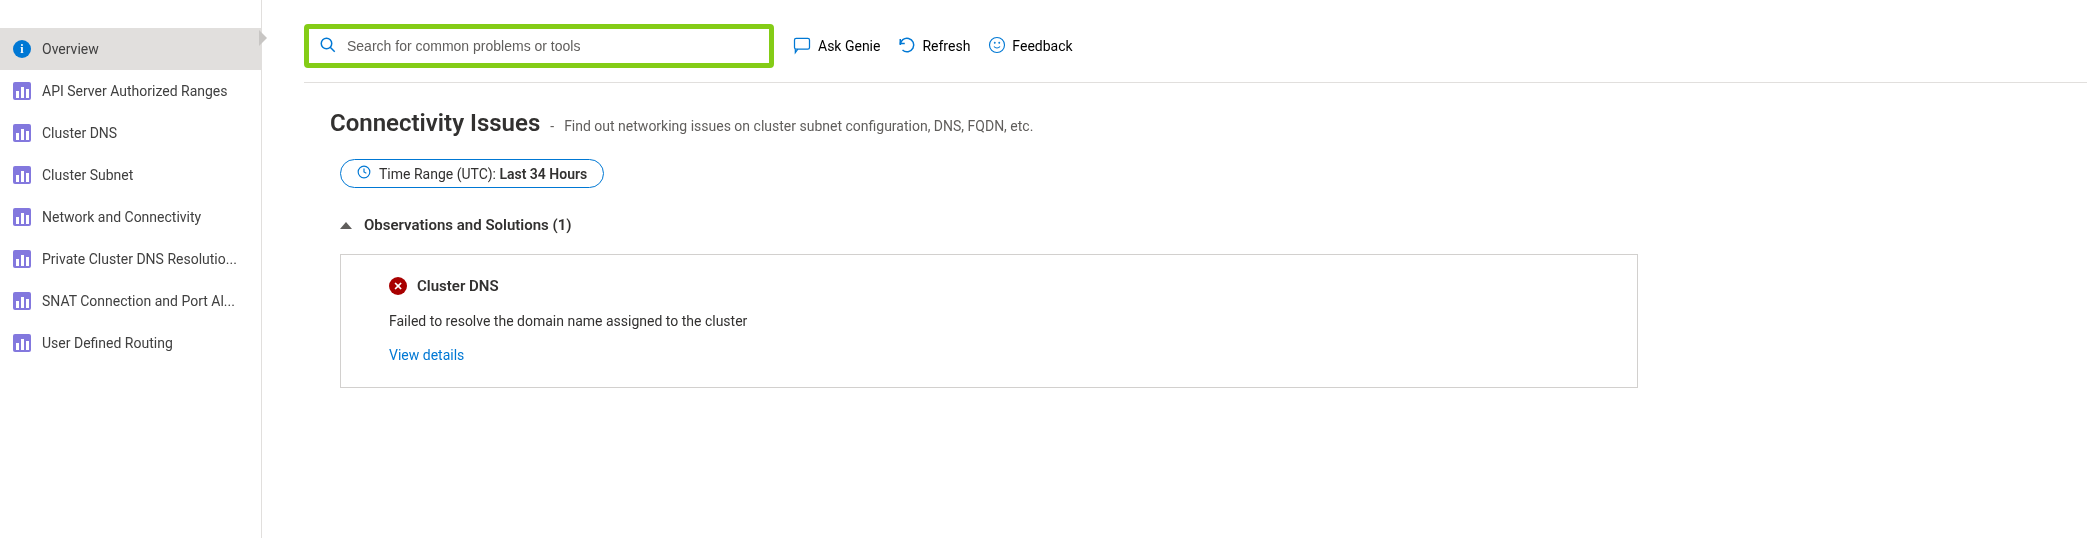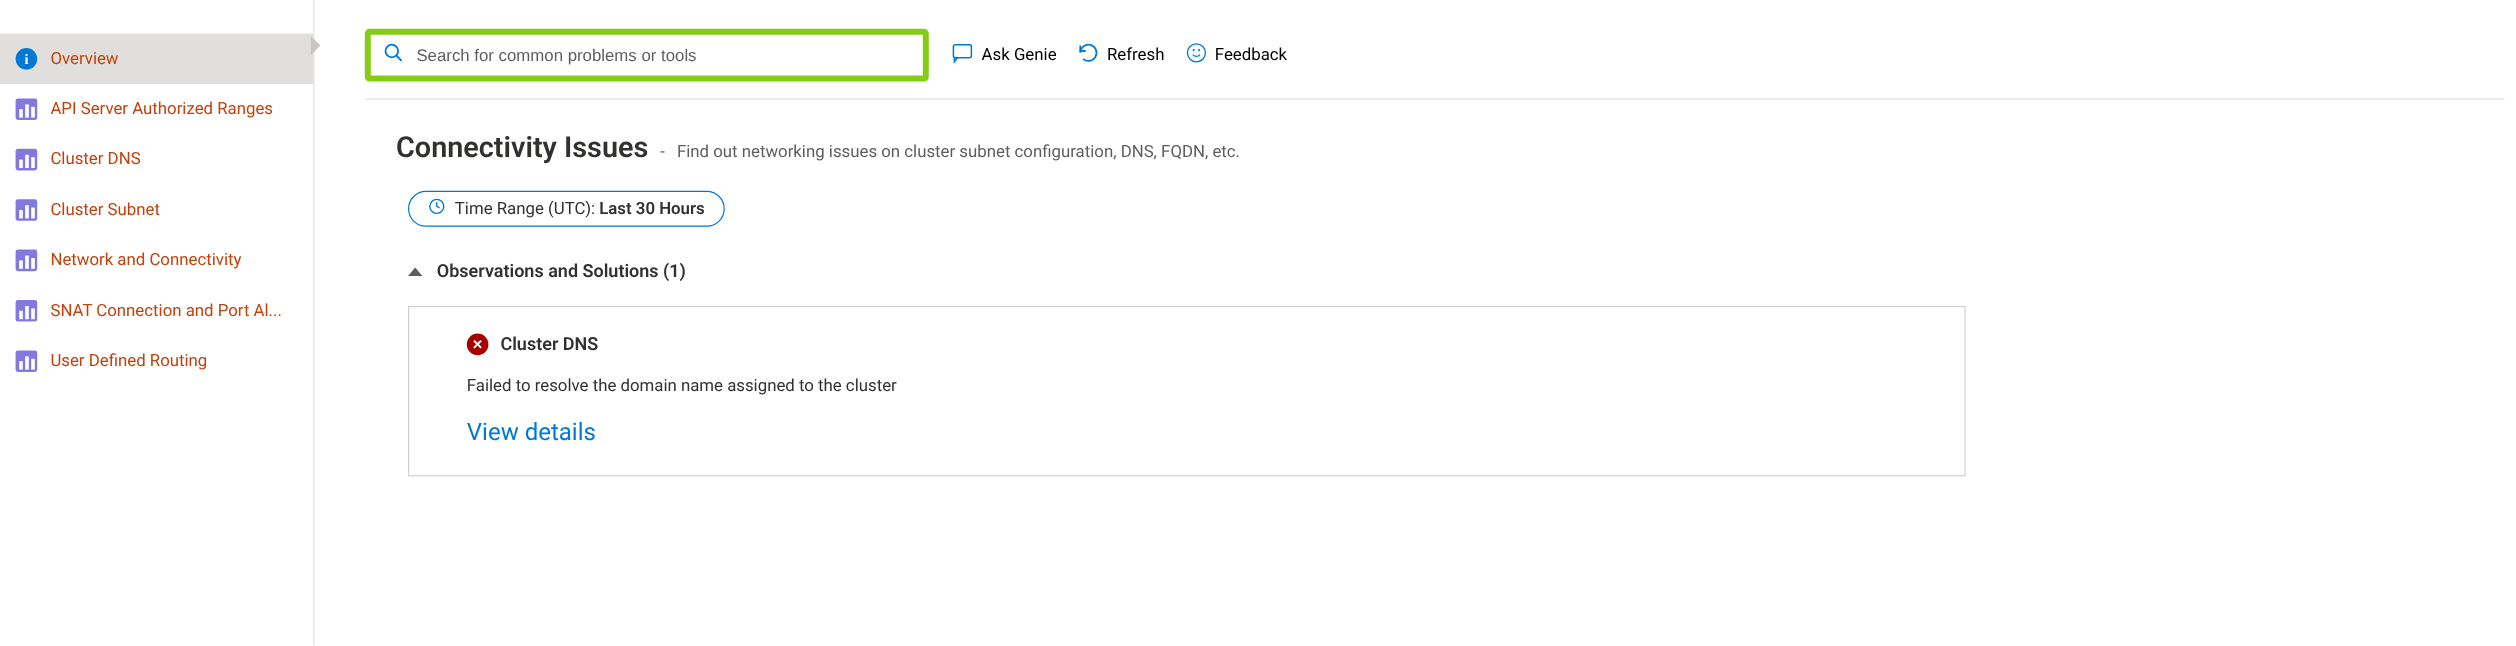--- a/index.html
+++ b/index.html
@@ -50,21 +50,21 @@
     width: 20px;
     height: 20px;
     flex: 0 0 20px;
     display: flex;
     align-items: center;
     justify-content: center;
     margin-right: 10px;
   }
   .sidebar-item .label {
     font-size: 14px;
-    color: #c2410c;
+    color: #404040;
     white-space: nowrap;
     overflow: hidden;
     text-overflow: ellipsis;
     max-width: 210px;
   }
   
   .info-icon {
     width: 18px;
     height: 18px;
     border-radius: 50%;
@@ -221,21 +221,21 @@
     justify-content: center;
     font-size: 11px;
     font-weight: bold;
   }
   .issue-desc {
     font-size: 14px;
     margin-bottom: 18px;
   }
   .view-details {
     color: #0078d4;
-    font-size: 20px;
+    font-size: 14px;
     cursor: pointer;
   }
 </style>
 </head>
 <body>
 
 <div class="app">
 
   <nav class="sidebar">
     <div class="sidebar-collapse-caret"></div>
@@ -276,20 +276,28 @@
 
     <div class="sidebar-item">
       <span class="icon-slot">
           <span class="bar-icon">
             <span class="b3"></span>
           </span>
         </span>
       <span class="label">Network and Connectivity</span>
     </div>
 
+    <div class="sidebar-item">
+      <span class="icon-slot">
+          <span class="bar-icon">
+            <span class="b3"></span>
+          </span>
+        </span>
+      <span class="label">Private Cluster DNS Resolutio...</span>
+    </div>
 
     <div class="sidebar-item">
       <span class="icon-slot">
           <span class="bar-icon">
             <span class="b3"></span>
           </span>
         </span>
       <span class="label">SNAT Connection and Port Al...</span>
     </div>
 
@@ -359,21 +367,21 @@
       </div>
 
       <div class="time-range-pill">
         <span>
           <svg width="14" height="14" viewBox="0 0 24 24" stroke-width="2">
             <circle cx="12" cy="12" r="10"></circle>
               <polyline points="12 6 12 12 16 14"></polyline>
           </svg>
         </span>
         <span>
-          <span>Time Range (UTC): </span><strong>Last 30 Hours</strong>
+          <span>Time Range (UTC): </span><strong>Last 34 Hours</strong>
         </span>
       </div>
 
       <div class="section-header">
         <span class="chevron-up"></span>
         <span>Observations and Solutions (1)</span>
       </div>
 
       <div class="issue-card">
         <div class="issue-head">

